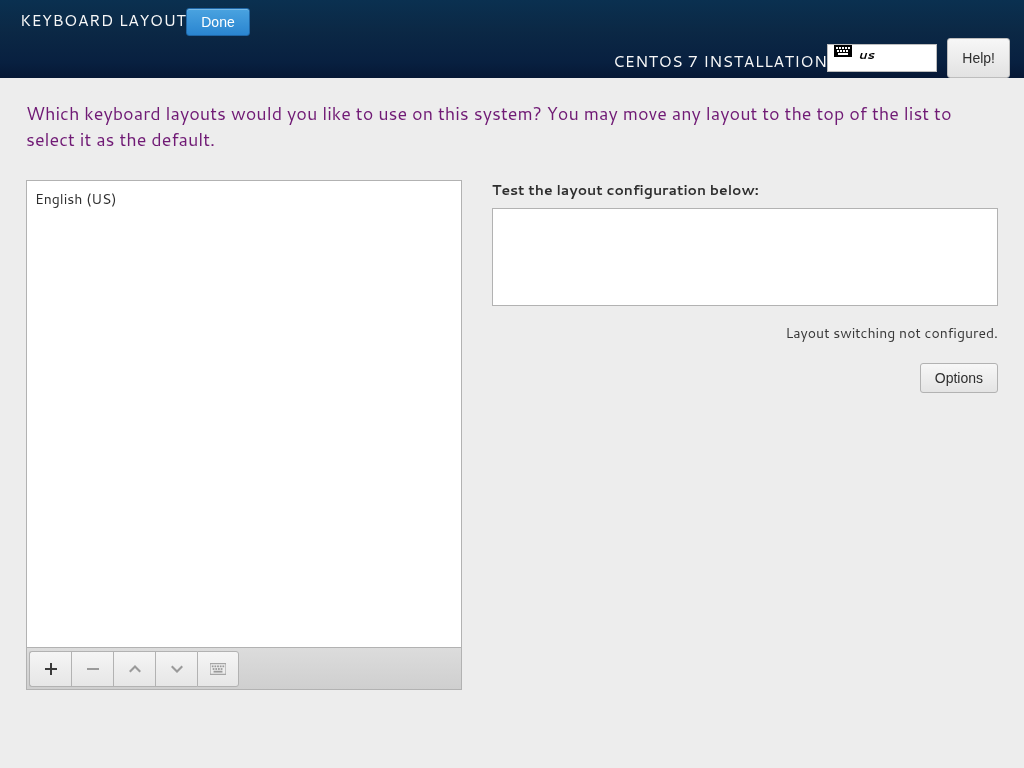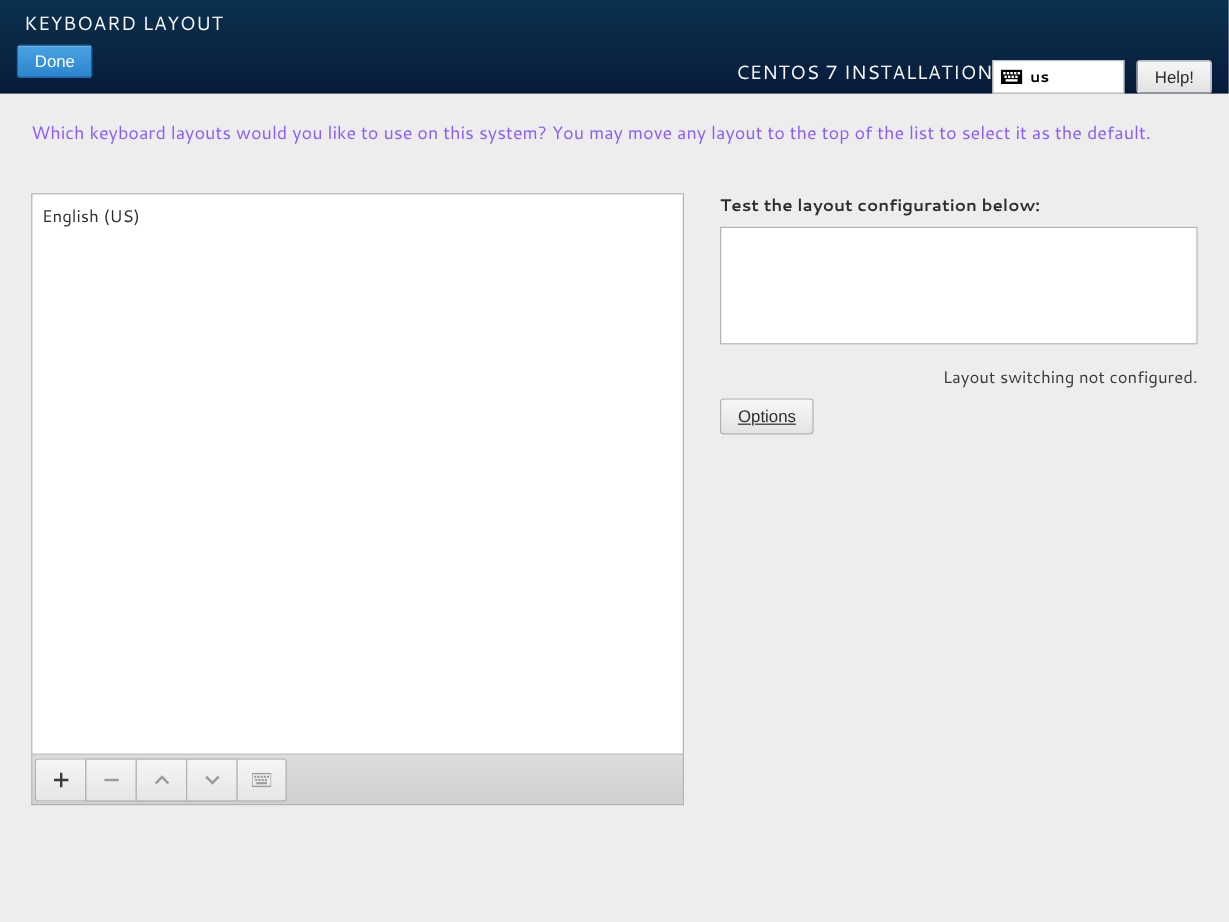--- a/index.html
+++ b/index.html
@@ -13,21 +13,21 @@
       overflow: hidden;
     }
     .header {
       height: 78px;
       background: linear-gradient(to bottom, #0a3050 0%, #0b2845 40%, #082040 80%, #061835 100%);
       color: #fff;
       padding: 8px 14px 0 14px;
       display: flex;
       justify-content: space-between;
     }
-    .header-left { display: flex; flex-direction: column; align-items: flex-start; }
+    .header-left { display: flex; flex-direction: row; align-items: flex-start; }
     .header-right { display: flex; flex-direction: row; align-items: flex-end; }
     .title-left {
       font-size: 16px;
       letter-spacing: 0.5px;
       font-weight: 500;
       margin-bottom: 6px;
       margin-left: 6px;
       color: #f8f8f8;
     }
     .title-right {
@@ -52,52 +52,53 @@
       display: flex;
       gap: 10px;
       align-items: center;
     }
     .layout-indicator {
       background: #fff;
       color: #000;
       height: 28px;
       width: 110px;
       display: flex;
-      align-items: center;
+      align-items: flex-start;
       padding: 0 6px;
       border: 1px solid #bdbdbd;
       gap: 6px;
       font-size: 13px;
       font-weight: bold;
+      font-style: italic;
     }
     .kb-svg { width: 18px; height: 12px; }
     .help-btn {
       background: linear-gradient(to bottom, #f7f7f7, #e2e2e2);
       border: 1px solid #bdbdbd;
       border-radius: 3px;
-      height: 28px;
+      height: 40px;
       padding: 0 14px;
       font-size: 14px;
       color: #2e2e2e;
       cursor: pointer;
     }
     .content {
       padding: 22px 26px;
     }
     .instruction {
-      font-size: 15px;
-      color: #8b5cf6;
-      margin-bottom: 40px;
+      font-size: 18px;
+      color: #701a75;
+      margin-bottom: 28px;
     }
     .columns {
       display: flex;
       gap: 30px;
       align-items: flex-start;
     }
-    .left-col { width: 544px; }
+    .left-col { width: 436px; }
     .right-col { flex: 1; }
     .layout-list {
       background: #fff;
       border: 1px solid #b2b2b2;
       height: 468px;
       overflow: auto;
       padding: 4px 0;
     }
     .layout-item {
       padding: 4px 8px;
@@ -147,22 +148,22 @@
       resize: none;
     }
     .switch-msg {
       text-align: right;
       color: #3a3a3a;
       font-size: 14px;
       margin-top: 12px;
     }
     .options-row {
       display: flex;
-      margin-top: 8px;
-      text-decoration: underline;
+      justify-content: flex-end;
+      margin-top: 20px;
     }
     .options-btn {
       background: linear-gradient(to bottom, #f7f7f7, #e4e4e4);
       border: 1px solid #b2b2b2;
       border-radius: 3px;
       padding: 6px 14px;
       font-size: 14px;
       color: #2e2e2e;
       cursor: pointer;
     }

